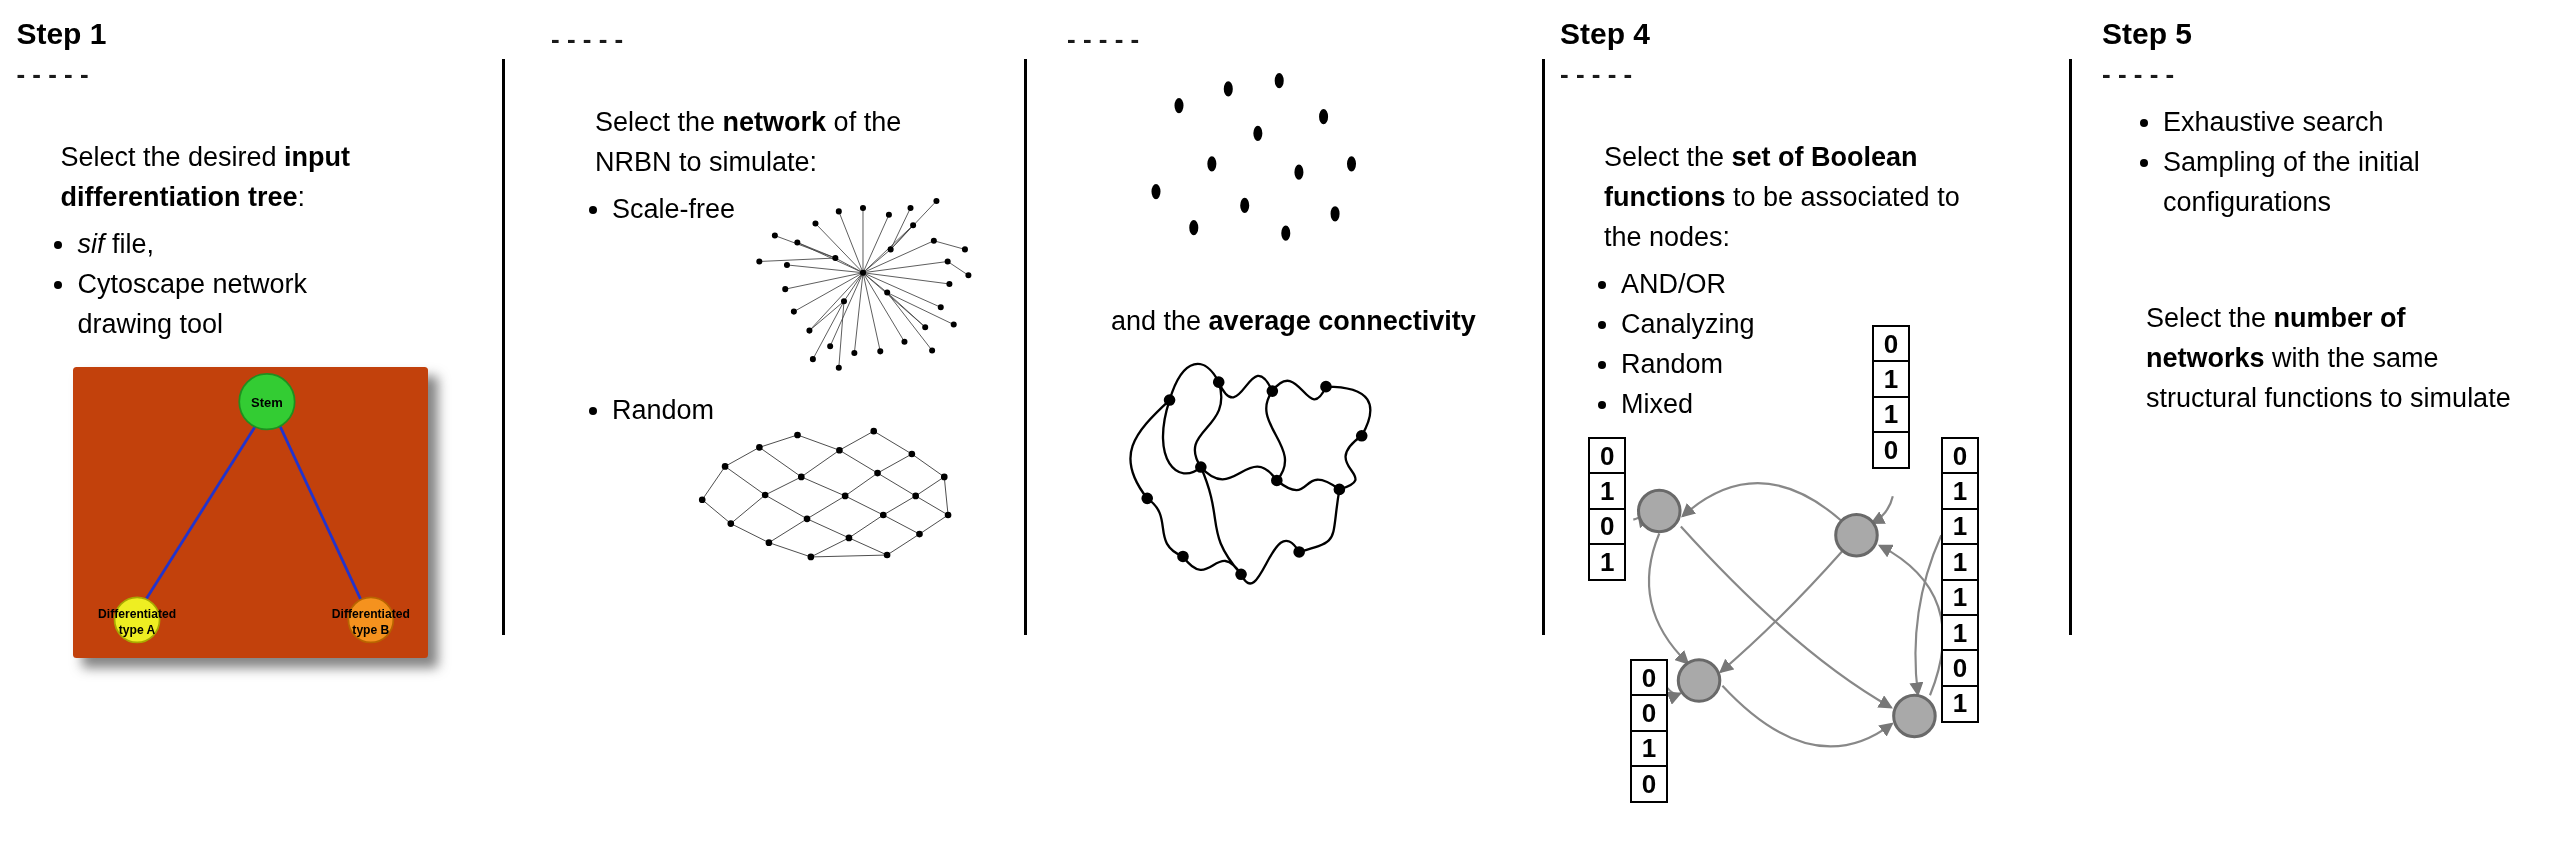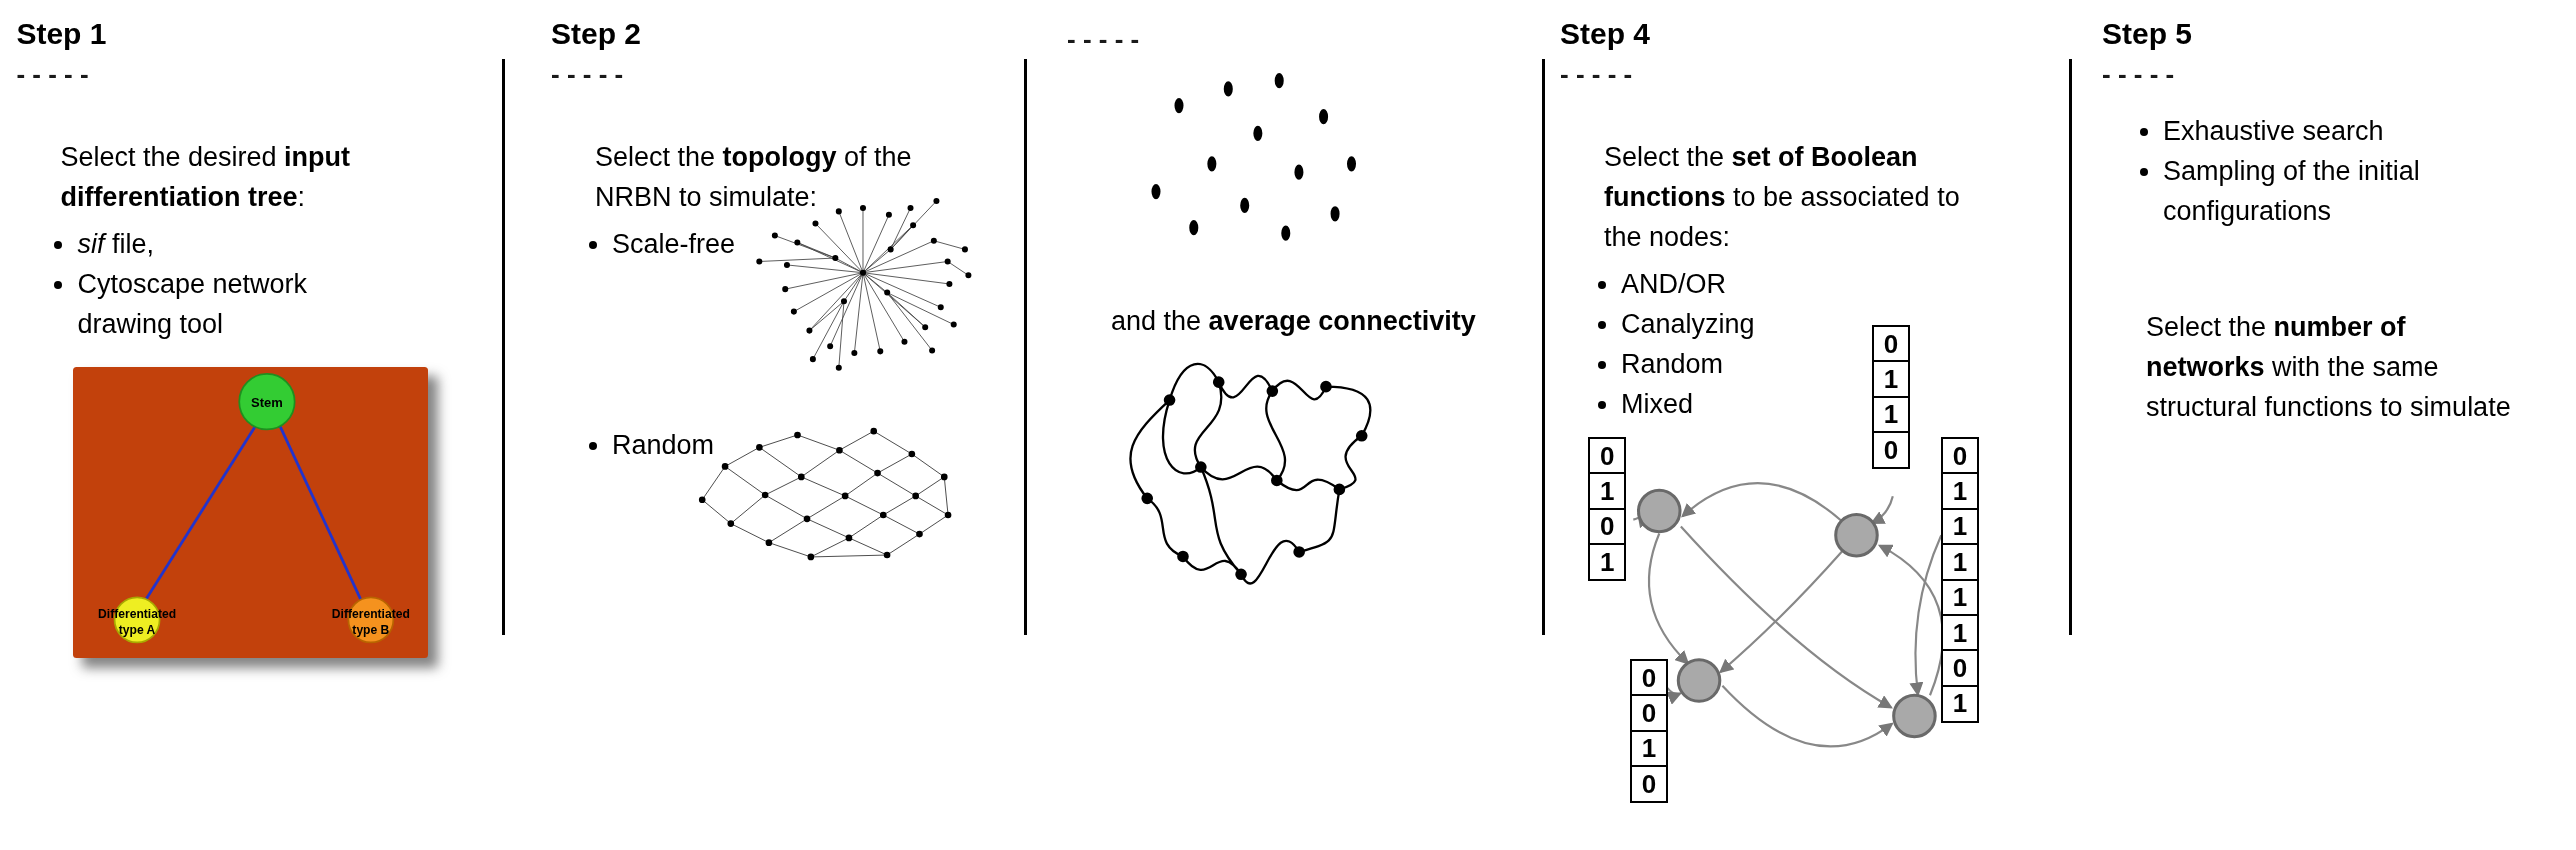--- a/index.html
+++ b/index.html
@@ -80,23 +80,22 @@
         <text x="37" y="154" text-anchor="middle" font-size="7" font-weight="bold" fill="#000">type A</text>
         <text x="172" y="145" text-anchor="middle" font-size="7" font-weight="bold" fill="#000">Differentiated</text>
         <text x="172" y="154" text-anchor="middle" font-size="7" font-weight="bold" fill="#000">type B</text>
       </svg>
     </div>
   </div>
 
   <div class="divider" style="left:502px"></div>
 
   <div class="col" style="left:551px;width:463px">
-    <div class="step-title">Step 2</div>
-    <div class="step-dashes">- - - - -</div>
-    <p class="para intro"><span>Select the </span><b>topology</b><span> of the
+    <div class="step-dashes">- - - - -</div>
+    <p class="para intro"><span>Select the </span><b>network</b><span> of the
 NRBN to simulate:</span></p>
     <ul class="bullets">
       <li><span>Scale-free</span></li>
       <li class="gap-bullet"><span>Random</span></li>
     </ul>
 
     <svg class="net-fig" style="left:182px;top:182px" width="260" height="197" viewBox="0 0 300 228">
       <g>
         <path fill="none" stroke="#444" stroke-width="1" d="M150,105L150,30M150,105L180,38M150,105L208,50M150,105L232,68M150,105L248,92M150,105L250,118M150,105L240,145M150,105L222,168M150,105L198,185M150,105L170,196M150,105L140,198M150,105L112,190M150,105L88,172M150,105L70,150M150,105L60,124M150,105L62,96M150,105L74,70M150,105L95,48M150,105L122,34M150,105L118,88M150,105L178,128M150,105L128,138M150,105L182,78M182,78L205,30M182,78L235,22M118,88L48,62M118,88L30,92M128,138L92,205M128,138L122,215M178,128L230,195M178,128L255,165M248,92L272,108M232,68L268,78M182,78L208,50M118,88L74,70M128,138L88,172M178,128L222,168"></path>
       </g>
@@ -212,21 +211,21 @@
       <div class="tcell">0</div>
       <div class="tcell">1</div>
     </div>
   </div>
 
   <div class="divider" style="left:2069px"></div>
 
   <div class="col" style="left:2102px;width:474px">
     <div class="step-title">Step 5</div>
     <div class="step-dashes">- - - - -</div>
-    <ul class="bullets" style="margin-top:21px">
+    <ul class="bullets" style="margin-top:12px">
       <li><span>Exhaustive search</span></li>
       <li><span>Sampling of the initial
 configurations</span></li>
     </ul>
     <p class="para para2"><span>Select the </span><b>number of
 networks</b><span> with the same
 structural functions to simulate</span></p>
   </div>
 
 </div>

